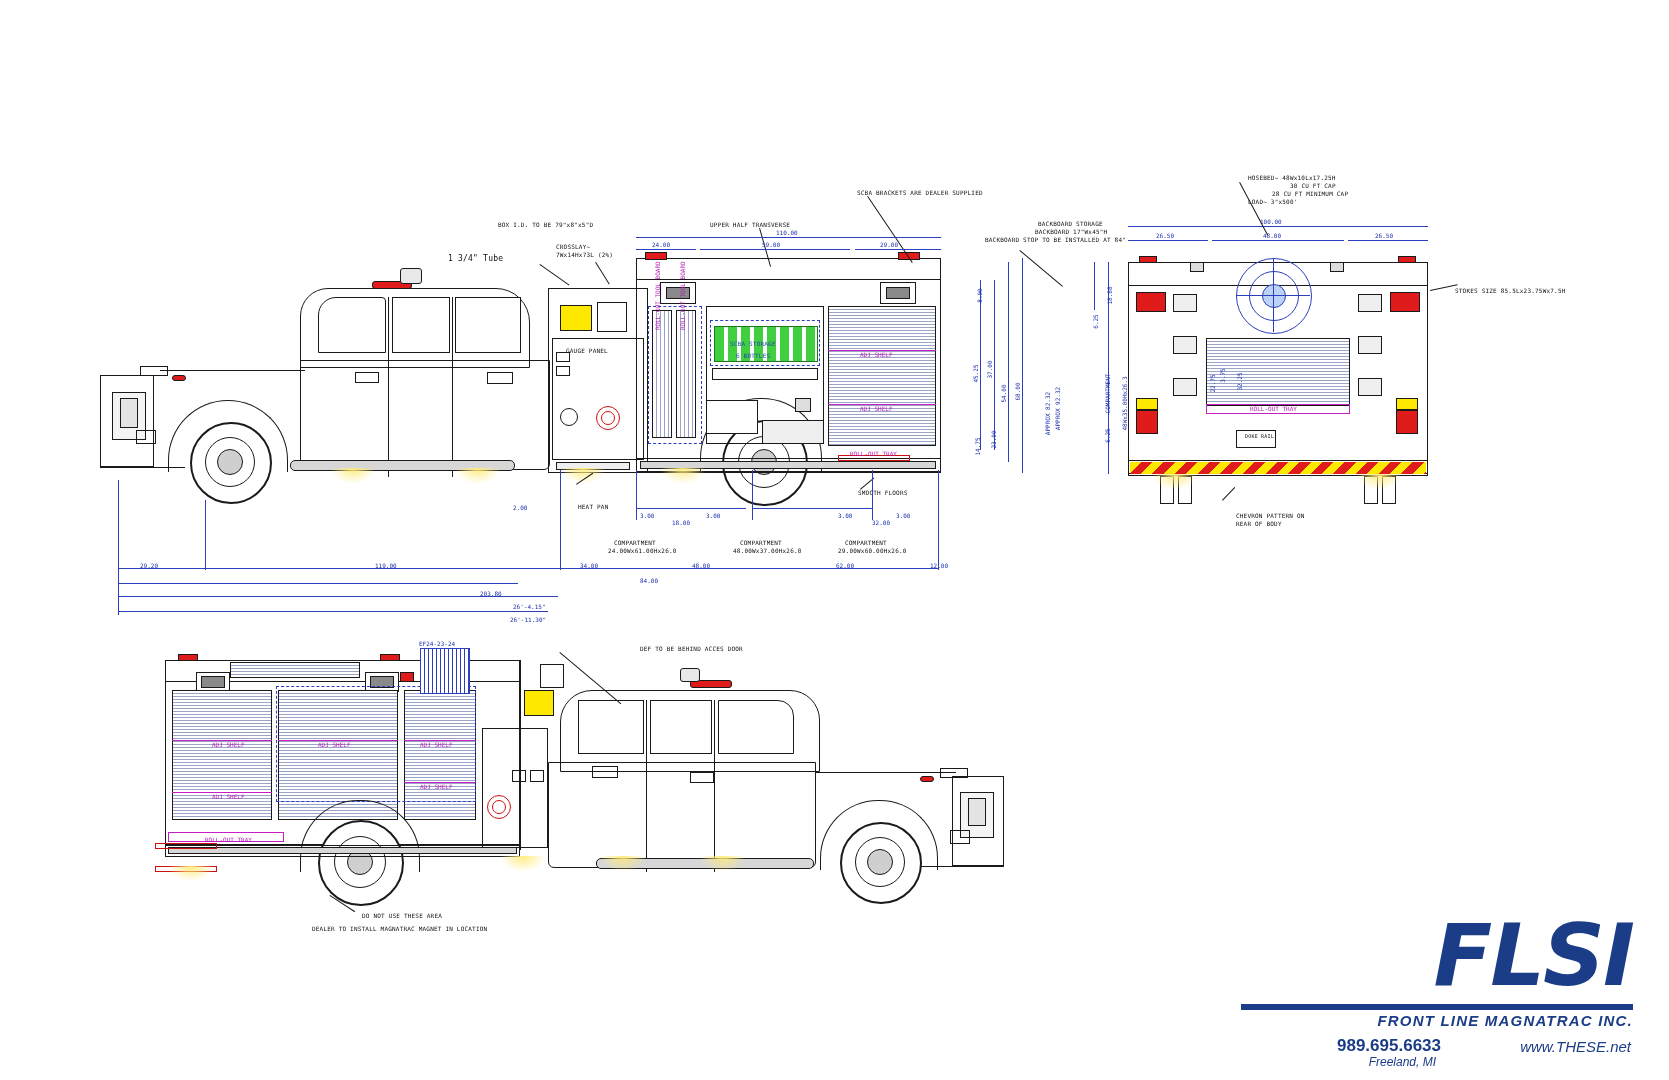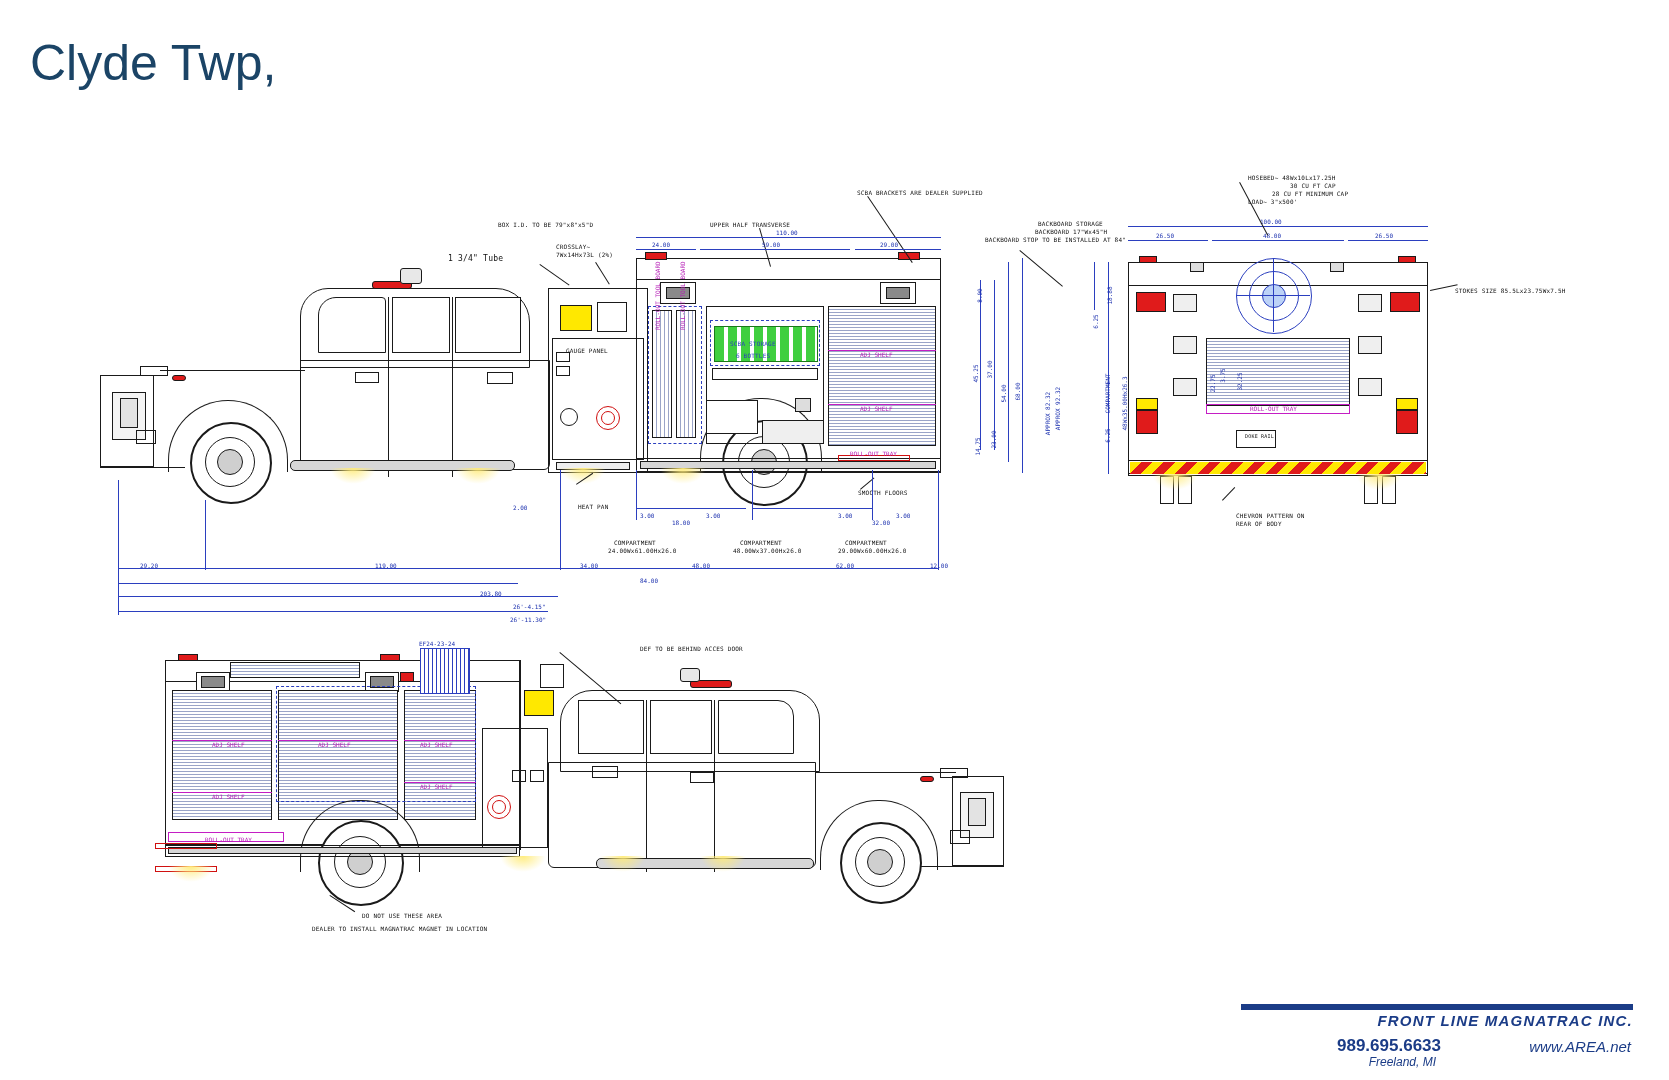--- a/index.html
+++ b/index.html
@@ -63,21 +63,20 @@
   #logo .phone{position:absolute;right:200px;top:124px;font-size:17px;font-weight:bold;color:#1b3c87;}
   #logo .city{position:absolute;right:205px;top:143px;font-size:12px;font-style:italic;color:#1b3c87;}
   #logo .web{position:absolute;right:10px;top:126px;font-size:15px;font-style:italic;color:#1b3c87;}
 </style>
 </head>
 <body>
 
 <div class="page">
 
   <div id="title">
-    <span>Clyde Twp,</span>
   </div>
 
   <div>
 
     <div class="box" style="left:300px;top:288px;width:230px;height:80px;border-radius:28px 34px 0 0;"></div>
     <div class="box" style="left:300px;top:360px;width:250px;height:110px;border-radius:0 0 6px 6px;"></div>
     <div class="box" style="left:318px;top:297px;width:68px;height:56px;border-radius:18px 4px 0 0;background:#fff;"></div>
     <div class="box" style="left:392px;top:297px;width:58px;height:56px;background:#fff;"></div>
     <div class="box" style="left:455px;top:297px;width:66px;height:56px;background:#fff;"></div>
     <div class="ln vl" style="left:388px;top:297px;height:180px;"></div>
@@ -415,20 +414,21 @@
     <div class="glow" style="left:700px;top:856px;"></div>
 
     <div class="leader" style="left:560px;top:652px;width:80px;transform:rotate(40deg);"></div>
     <div class="lbl" style="left:640px;top:645px;">DEF TO BE BEHIND ACCES DOOR</div>
     <div class="leader" style="left:330px;top:895px;width:30px;transform:rotate(33deg);"></div>
     <div class="lbl" style="left:362px;top:912px;">DO NOT USE THESE AREA</div>
     <div class="lbl" style="left:312px;top:925px;">DEALER TO INSTALL MAGNATRAC MAGNET IN LOCATION</div>
   </div>
 
   <div id="logo">
+    <div class="flsi">FLSI</div>
     <div class="bar"></div>
     <div class="sub">FRONT LINE MAGNATRAC INC.</div>
     <div class="phone">989.695.6633</div>
     <div class="city">Freeland, MI</div>
-    <div class="web">www.AREA.net</div>
+    <div class="web">www.THESE.net</div>
   </div>
 
 </div>
 
 </body></html>

